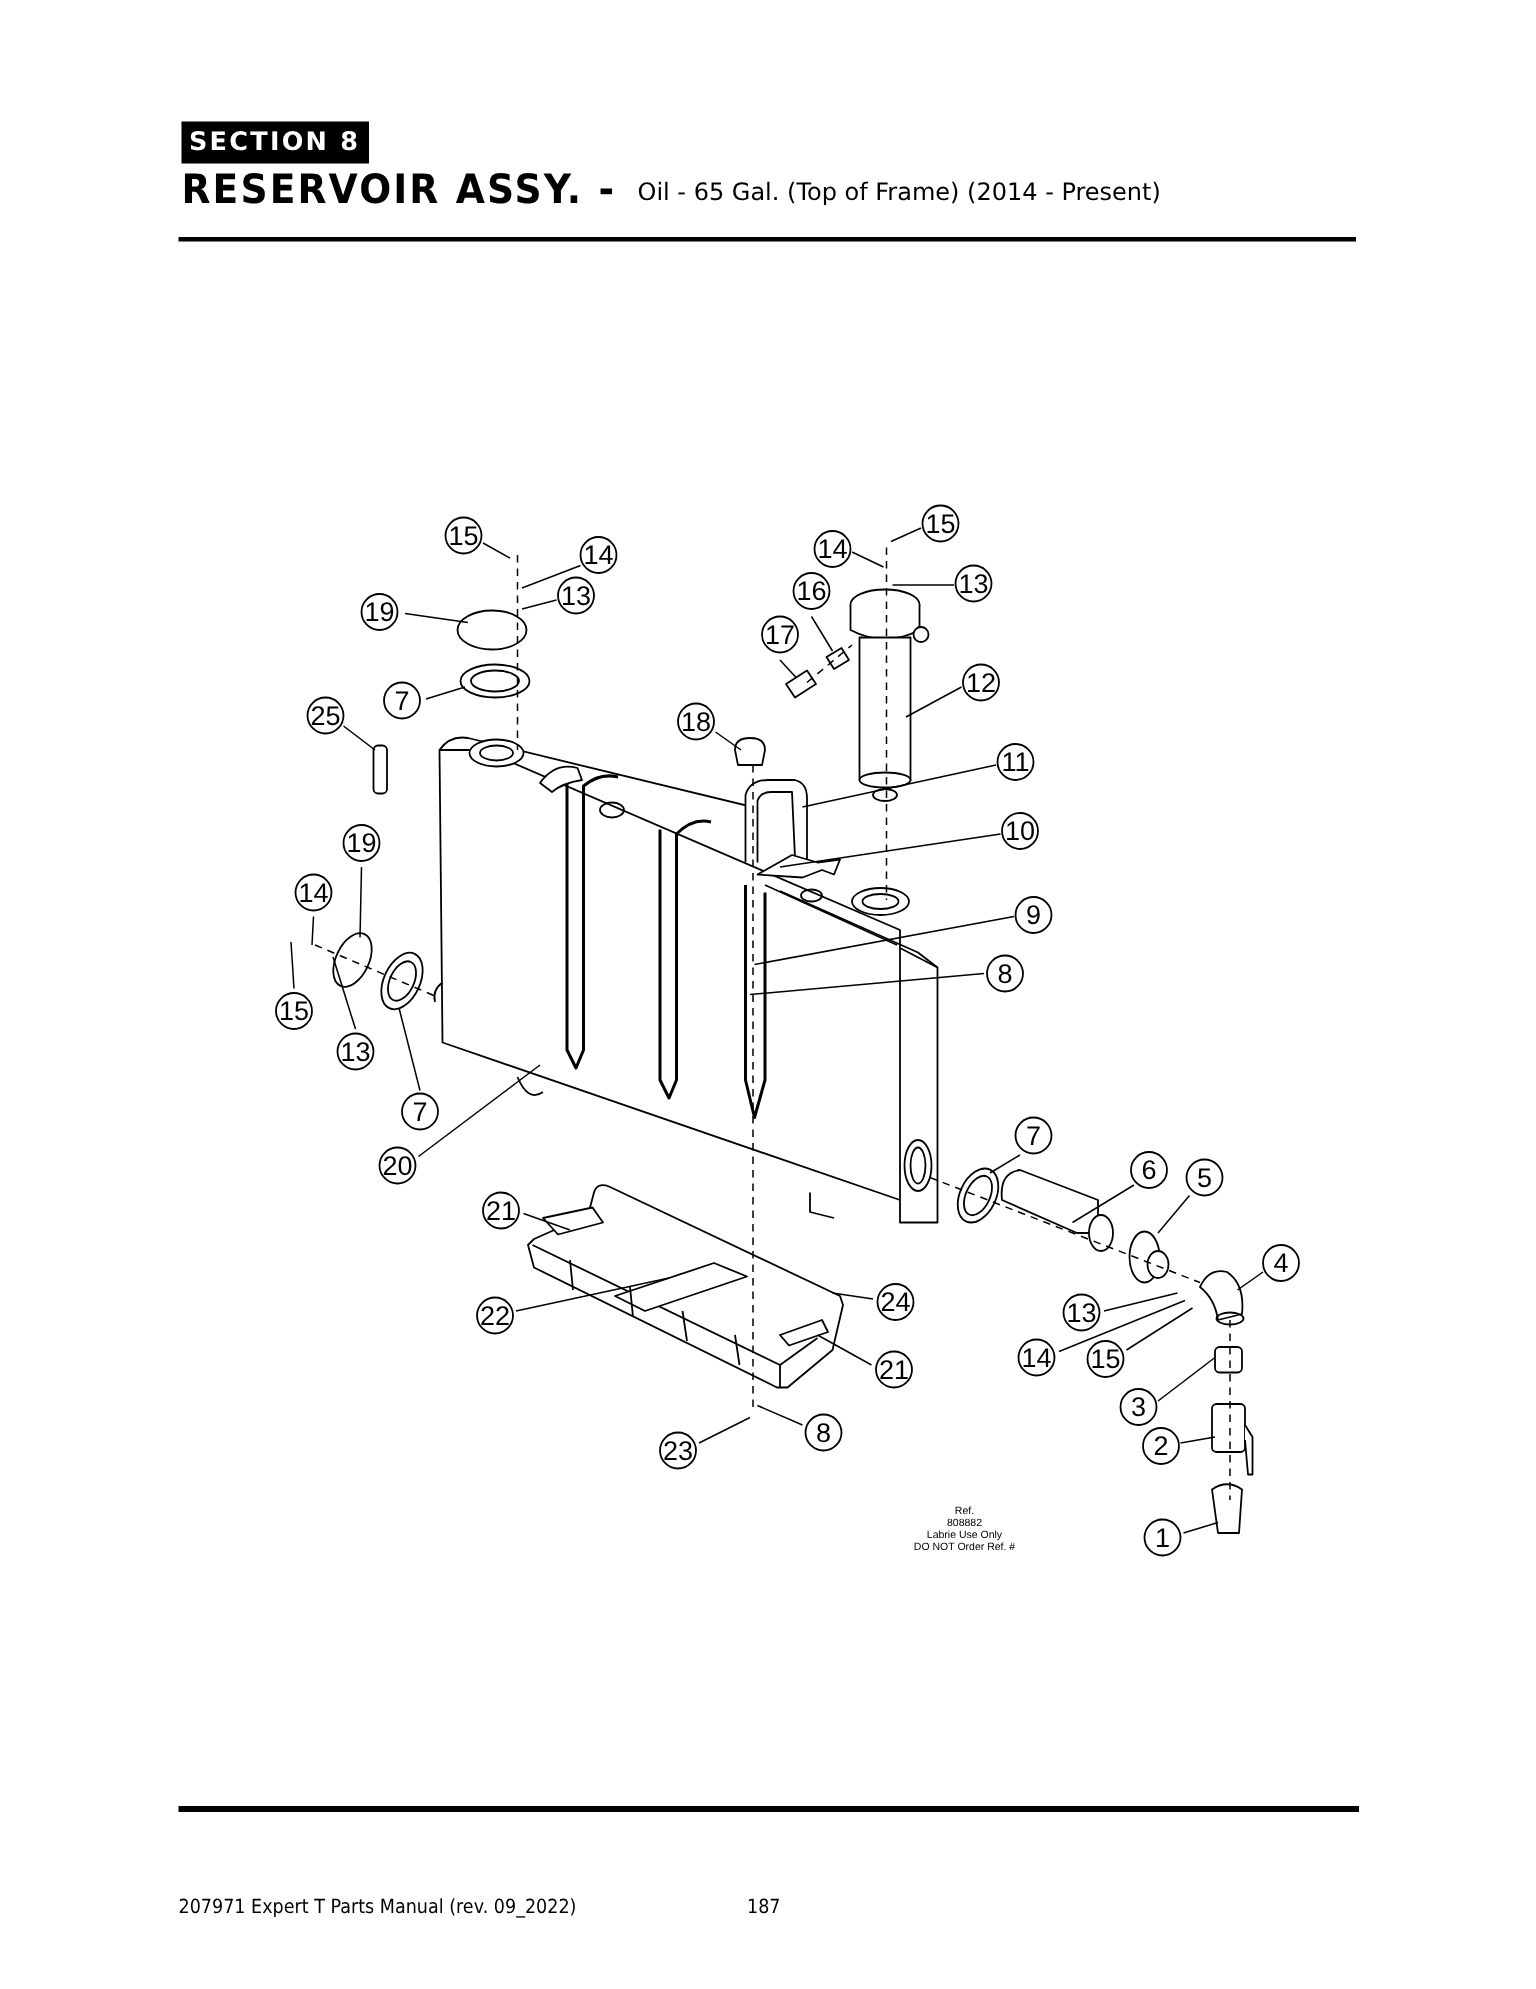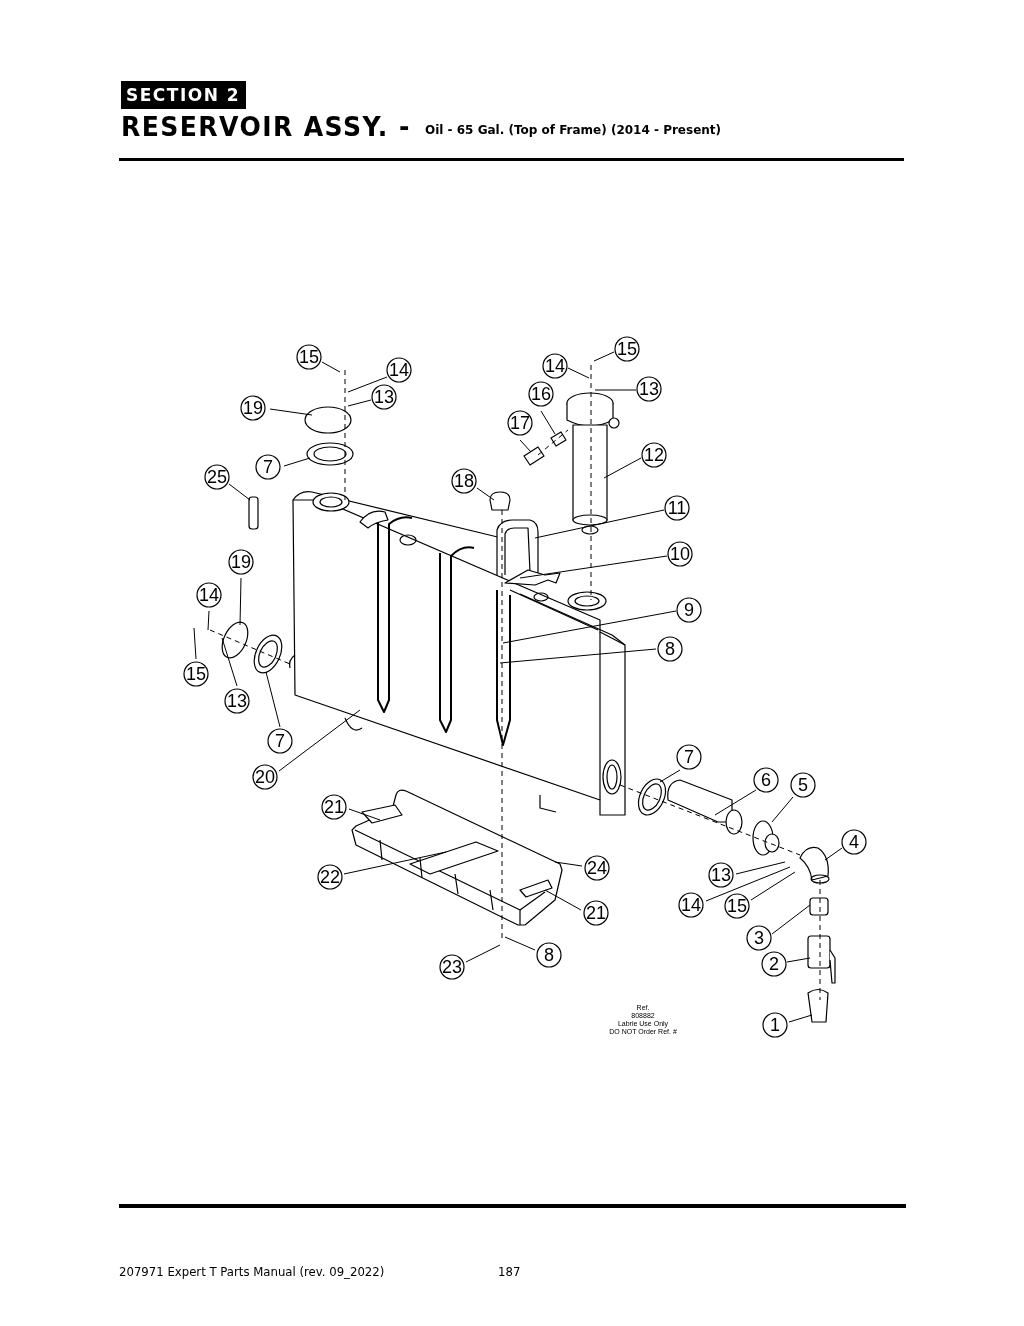--- a/index.html
+++ b/index.html
@@ -4,37 +4,37 @@
 <style>
   html, body { margin: 0; padding: 0; background: #ffffff; }
   body { width: 1024px; height: 1326px; position: relative; overflow: hidden;
          font-family: "Liberation Sans", "DejaVu Sans", sans-serif; color: #000; }
   .section-badge { position: absolute; left: 121px; top: 81px; height: 28px; padding: 0 6px 0 5px;
     background: #000; color: #fff; font-family: "DejaVu Sans", sans-serif; font-weight: bold;
     font-size: 17px; line-height: 29px; letter-spacing: 1.5px; }
   .title-row { position: absolute; left: 121px; top: 111px; white-space: nowrap; }
   .title-main { font-family: "DejaVu Sans", sans-serif; font-weight: bold; font-size: 27px;
     letter-spacing: 1.5px; transform: scaleX(0.93); transform-origin: left; display: inline-block; }
-  .title-sub { font-family: "DejaVu Sans", sans-serif; font-weight: bold; font-size: 12px;
+  .title-sub { font-family: "DejaVu Sans", sans-serif; font-weight: normal; font-size: 16px;
     display: inline-block; margin-left: -12px; vertical-align: 2px; }
   .rule-top { position: absolute; left: 119px; top: 158px; width: 785px; height: 3px; background: #000; }
   .rule-bottom { position: absolute; left: 119px; top: 1204px; width: 787px; height: 4px; background: #000; }
   .footer-left { position: absolute; left: 119px; top: 1264px; font-family: "DejaVu Sans", sans-serif;
     font-size: 13px; transform: scaleX(0.9); transform-origin: left; }
   .footer-page { position: absolute; left: 498px; top: 1264px; font-family: "DejaVu Sans", sans-serif;
     font-size: 13px; transform: scaleX(0.9); transform-origin: left; }
   .diagram { position: absolute; left: 0; top: 0; width: 1024px; height: 1326px; }
   .callout-text { font-family: "Liberation Sans", sans-serif; font-size: 18px; }
   .ref-note { position: absolute; left: 598px; top: 1004px; width: 90px; text-align: center;
     font-family: "Liberation Sans", sans-serif; font-size: 7px; line-height: 8px; }
 </style>
 </head>
 <body>
 
-<div class="section-badge">SECTION 2</div>
+<div class="section-badge">SECTION 8</div>
 <div class="title-row">
   <span class="title-main">RESERVOIR ASSY. -</span>
   <span class="title-sub">Oil - 65 Gal. (Top of Frame) (2014 - Present)</span>
 </div>
 <div class="rule-top"></div>
 
 <svg class="diagram" viewBox="0 0 1024 1326" xmlns="http://www.w3.org/2000/svg">
   <g fill="none" stroke="#000" stroke-width="1.2" stroke-linejoin="round">
 
     <g>

